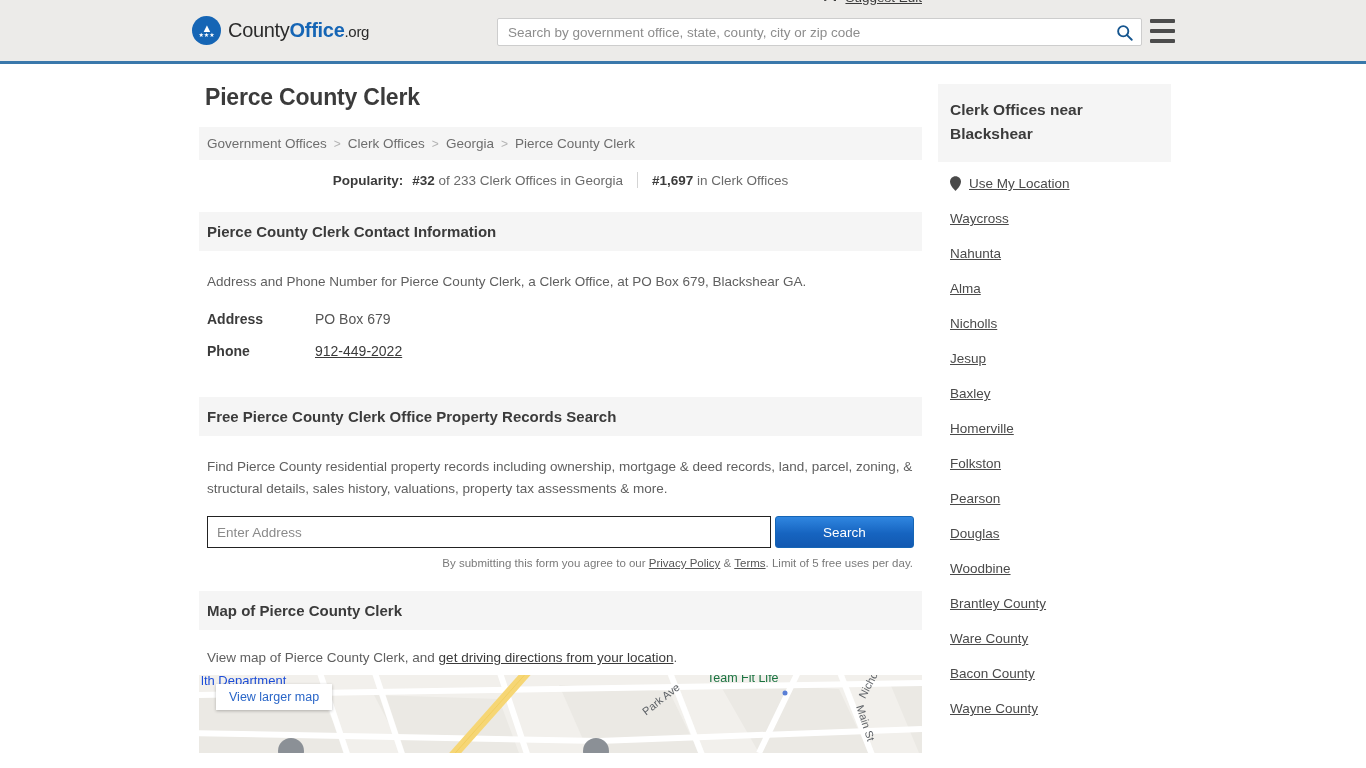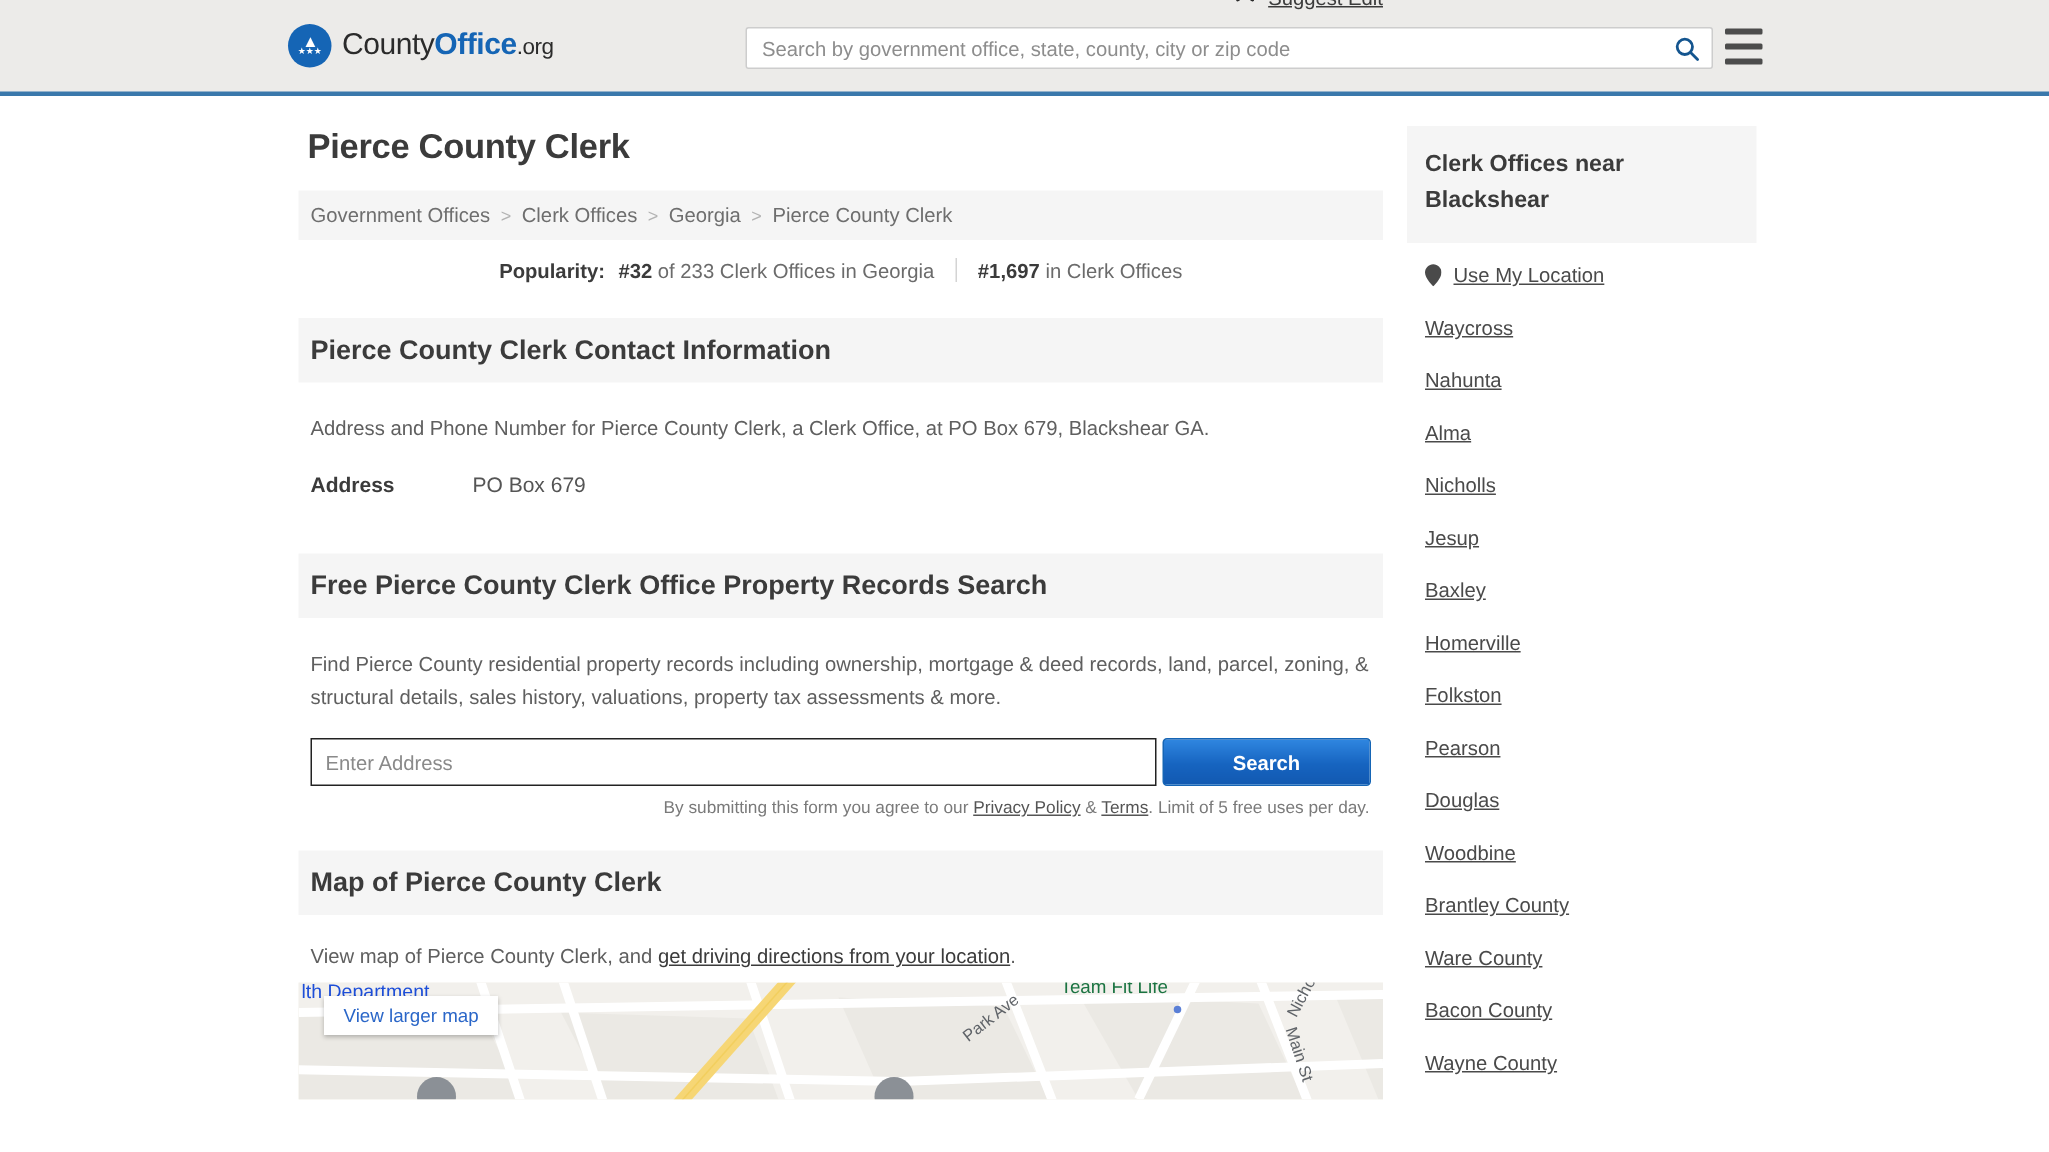--- a/index.html
+++ b/index.html
@@ -161,21 +161,21 @@
     width: 1px; height: 16px;
     background: #d4d4d4;
     margin: 0 14px;
   }
 
   
   .panel { margin-top: 16px; }
   .panel-head {
     background: #f5f5f5;
     padding: 11px 8px;
-    font-size: 18px;
+    font-size: 15px;
     font-weight: bold;
     color: #3b3b3b;
   }
   .panel-body { padding: 6px 8px 0 8px; }
   .panel-desc {
     font-size: 13.5px;
     color: #5f5f5f;
     line-height: 22px;
     margin: 14px 0 10px 0;
   }
@@ -234,21 +234,21 @@
   .rec-form input::placeholder { color: #8a8a8a; }
   .rec-form button {
     width: 142px; height: 32px;
     margin-left: 4px;
     border: 1px solid #1565b5;
     border-radius: 3px;
     background: linear-gradient(to bottom, #2f86e0 0%, #1664c0 55%, #1259b1 100%);
     color: #ffffff;
     font-family: "Liberation Sans", sans-serif;
     font-size: 13.5px;
-    font-weight: bold;
+    font-weight: normal;
     cursor: pointer;
   }
   .disclaimer {
     text-align: right;
     font-size: 11.5px;
     color: #7a7a7a;
     margin-top: 9px;
     padding-right: 1px;
   }
   .disclaimer a { color: #555; text-decoration: underline; }
@@ -366,20 +366,24 @@
     <div class="panel">
       <div class="panel-head">Pierce County Clerk Contact Information</div>
       <div class="panel-body">
         <div class="panel-desc">Address and Phone Number for Pierce County Clerk, a Clerk Office, at PO Box 679, Blackshear GA.</div>
 
         <table class="contact-table">
           <tbody>
           <tr>
             <td class="k">Address</td>
             <td class="v">PO Box 679</td>
+          </tr>
+          <tr>
+            <td class="k">Phone</td>
+            <td class="v"><a class="phone" href="#">912-449-2022</a></td>
           </tr>
         </tbody>
           </table>
 
         <div class="suggest-edit" style="top:-96px;">
           <span>
             <svg width="15" height="15" viewBox="0 0 16 16" stroke="#2b2b2b" stroke-width="1.6" fill="none" stroke-linecap="round">
               <path d="M2 3 C5 3 5 13 2 13"></path>
               <path d="M13 3 C10 3 10 13 13 13"></path>
               <line x1="2.5" y1="3.2" x2="13" y2="12.8"></line>

